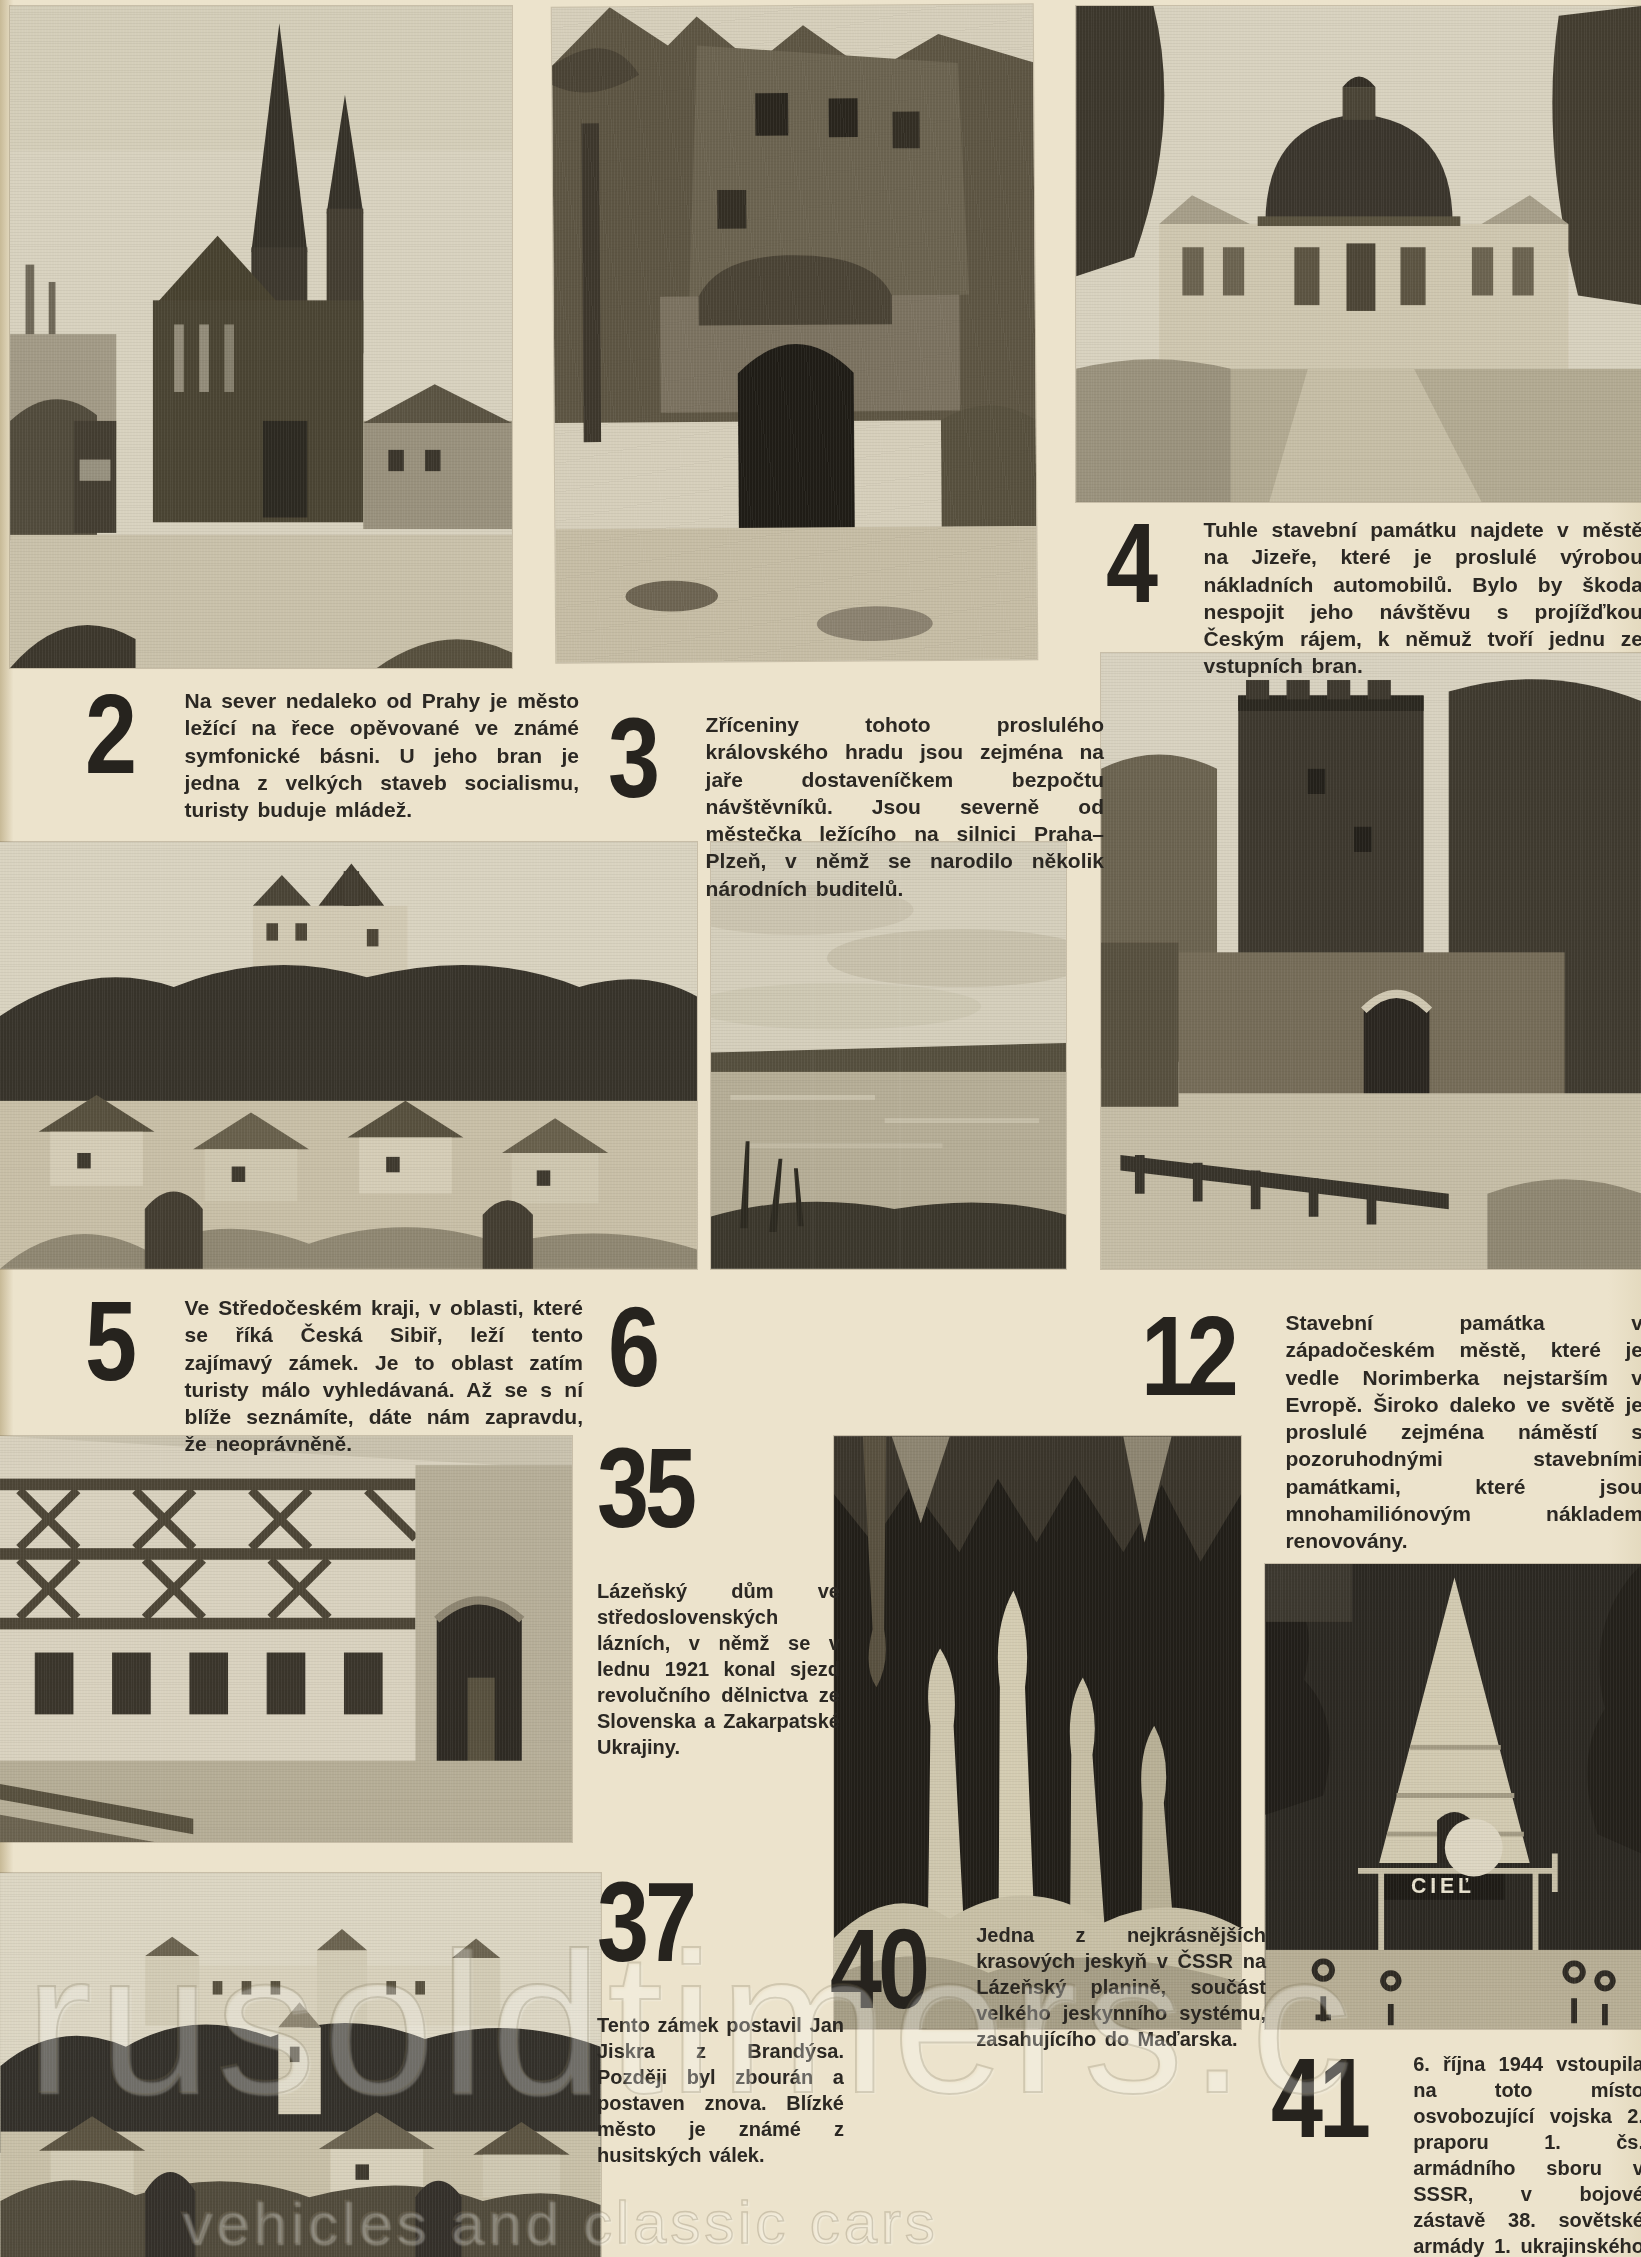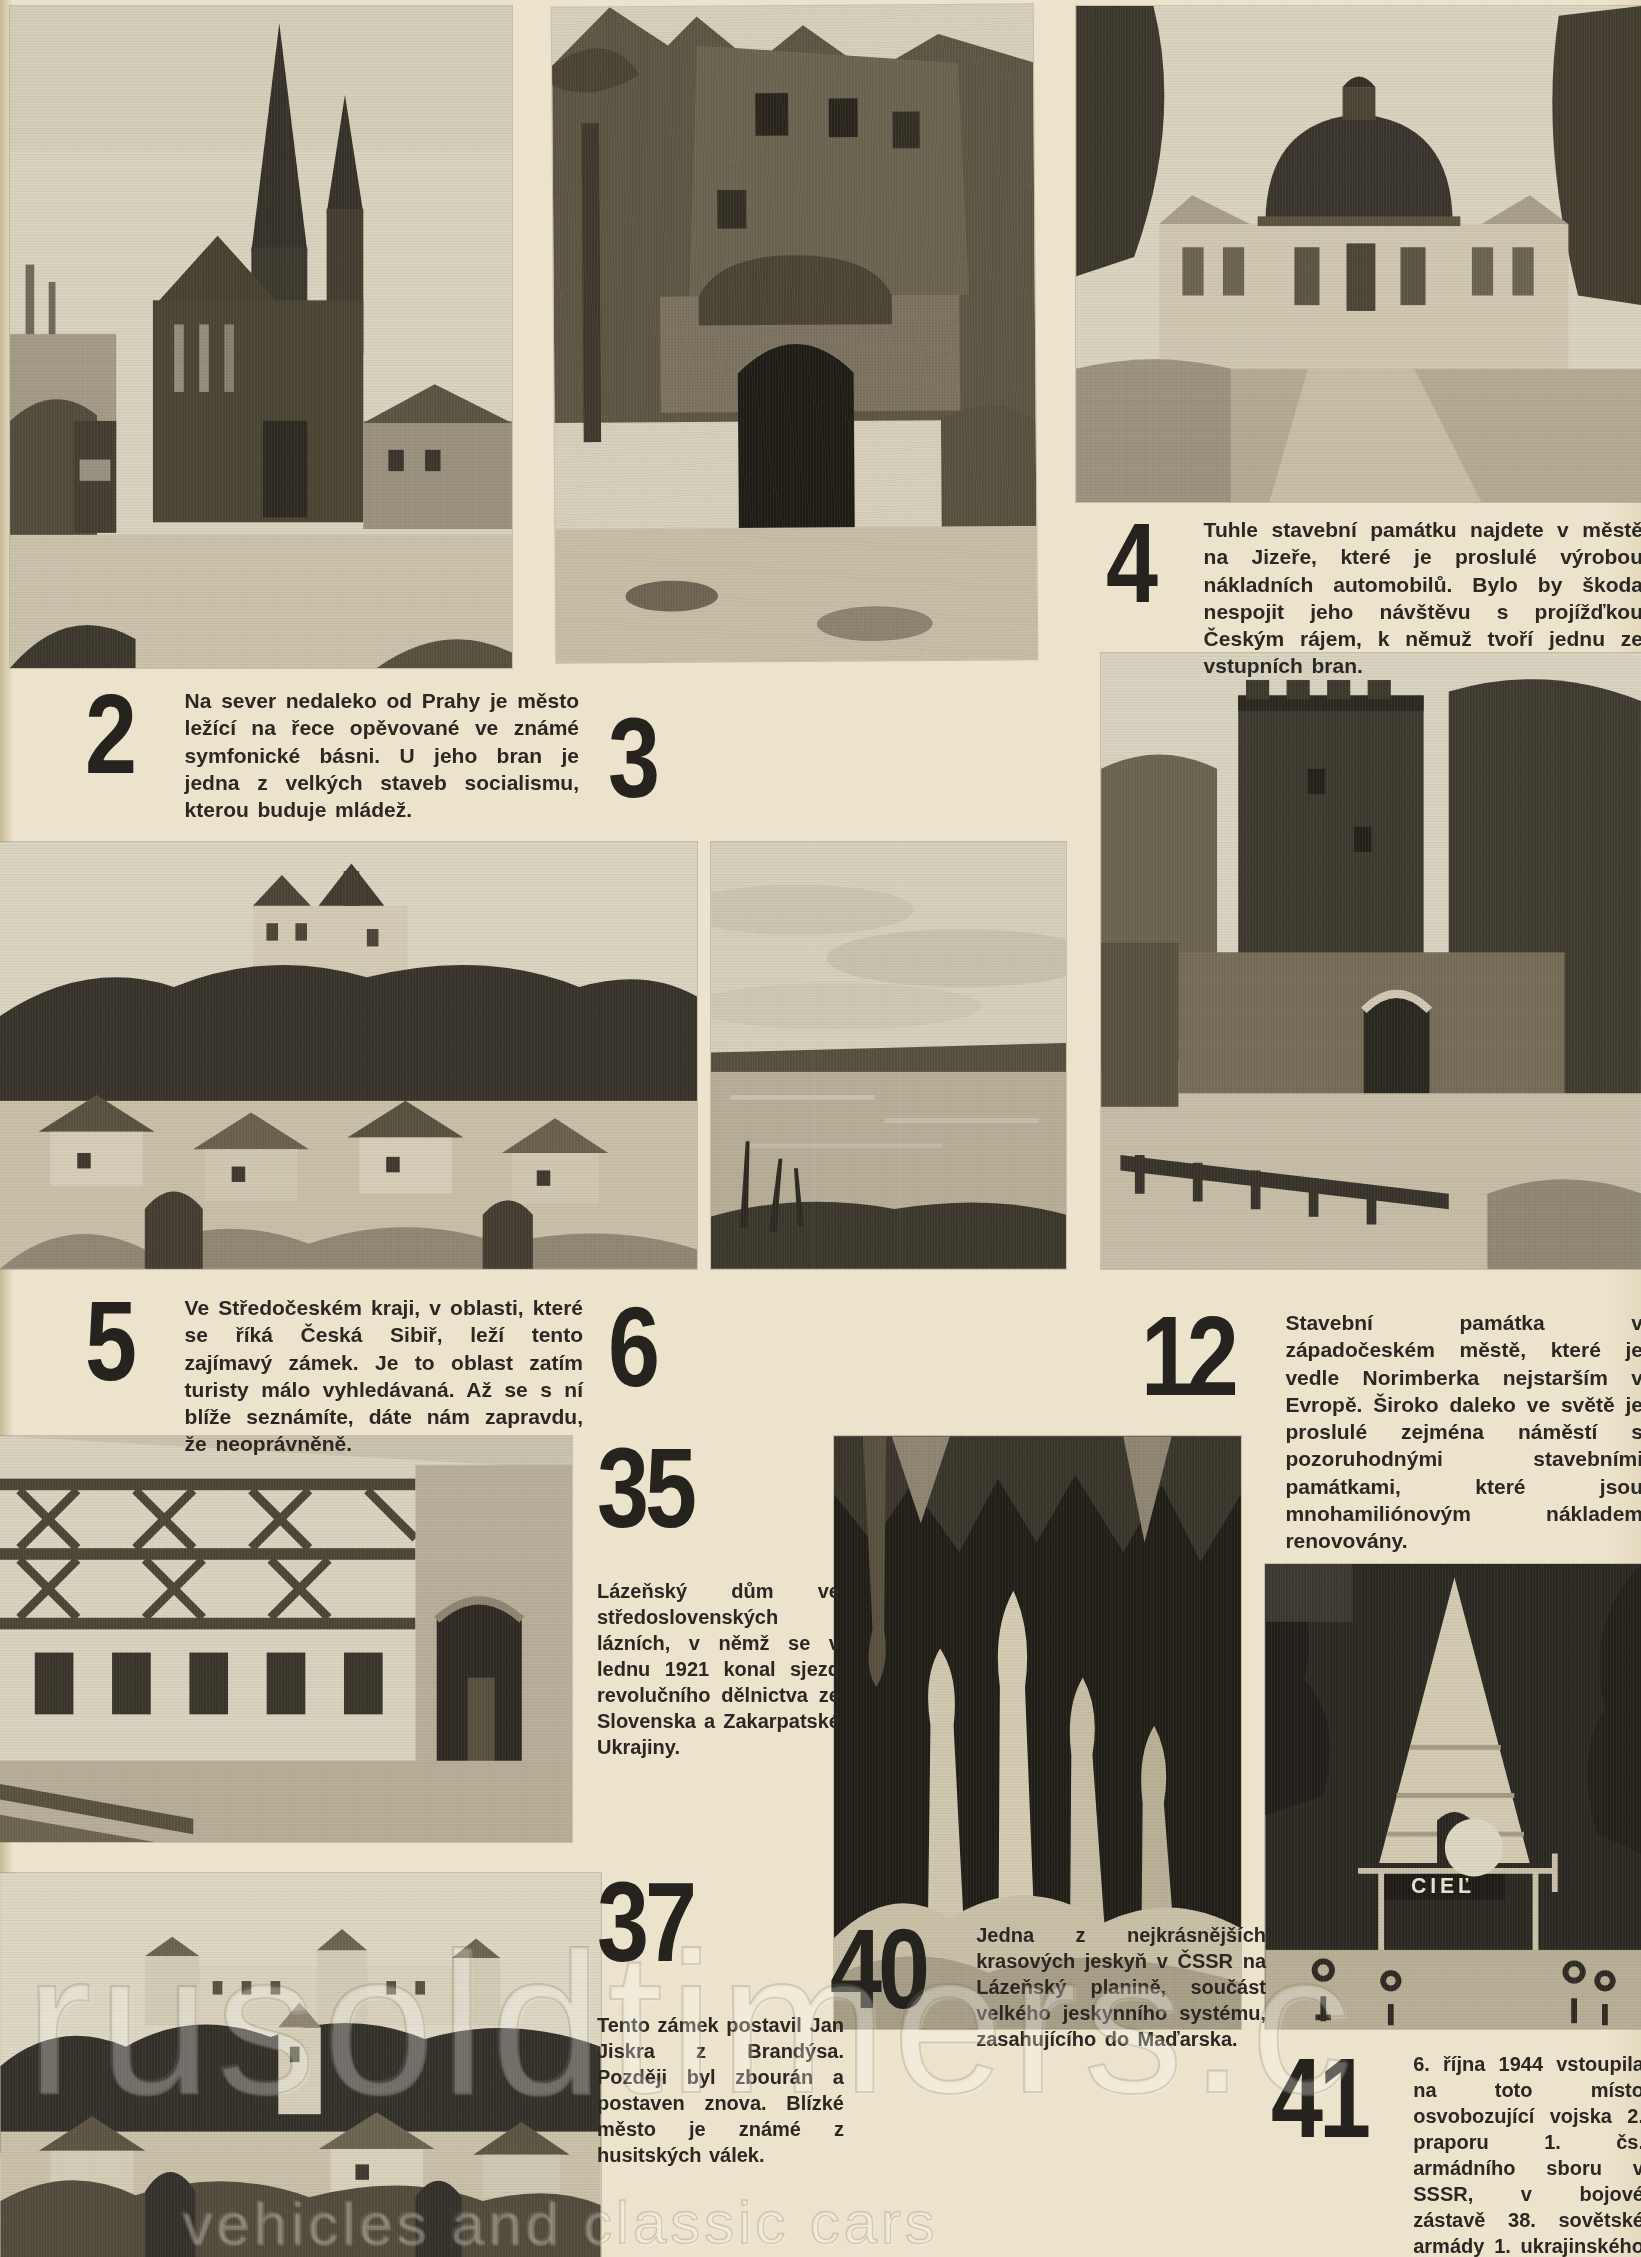--- a/index.html
+++ b/index.html
@@ -322,25 +322,26 @@
       <polygon points="490,292 540,258 590,292" fill="#5c5442"></polygon>
       <rect x="500" y="292" width="80" height="44" fill="#cfc8b2"></rect>
       <path d="M0 340 q70 -40 140 -6 q90 -30 180 2 q100 -26 180 4 q70 -18 122 4 l0 54 -622 0 z" fill="#514b3c"></path>
       <path d="M150 330 q26 -40 52 0 l0 68 -52 0 z" fill="#34302a"></path>
       <path d="M430 336 q24 -34 48 0 l0 62 -48 0 z" fill="#34302a"></path>
     </svg>
   </div>
 
   <div class="cap c2">
     <div class="num">2</div>
-    <div class="txt">Na sever nedaleko od Prahy je město ležící na řece opěvované ve známé symfonické básni. U jeho bran je jedna z velkých staveb socialismu, kterou buduje mládež.</div>
+    <div class="txt">Na sever nedaleko od Prahy je město ležící na řece opěvované ve známé symfonické básni. U jeho bran je jedna z velkých staveb socialismu, turisty buduje mládež.</div>
   </div>
 
   <div class="cap c3">
     <div class="num">3</div>
+    <div class="txt">Zříceniny tohoto proslulého královského hradu jsou zejména na jaře dostaveníčkem bezpočtu návštěvníků. Jsou severně od městečka ležícího na silnici Praha–Plzeň, v němž se narodilo několik národních buditelů.</div>
   </div>
 
   <div class="cap c4">
     <div class="num">4</div>
     <div class="txt">Tuhle stavební památku najdete v městě na Jizeře, které je proslulé výrobou nákladních automobilů. Bylo by škoda nespojit jeho návštěvu s projížďkou Českým rájem, k němuž tvoří jednu ze vstupních bran.</div>
   </div>
 
   <div class="cap c5">
     <div class="num">5</div>
     <div class="txt">Ve Středočeském kraji, v oblasti, které se říká Česká Sibiř, leží tento zajímavý zámek. Je to oblast zatím turisty málo vyhledávaná. Až se s ní blíže seznámíte, dáte nám zapravdu, že neoprávněně.</div>

